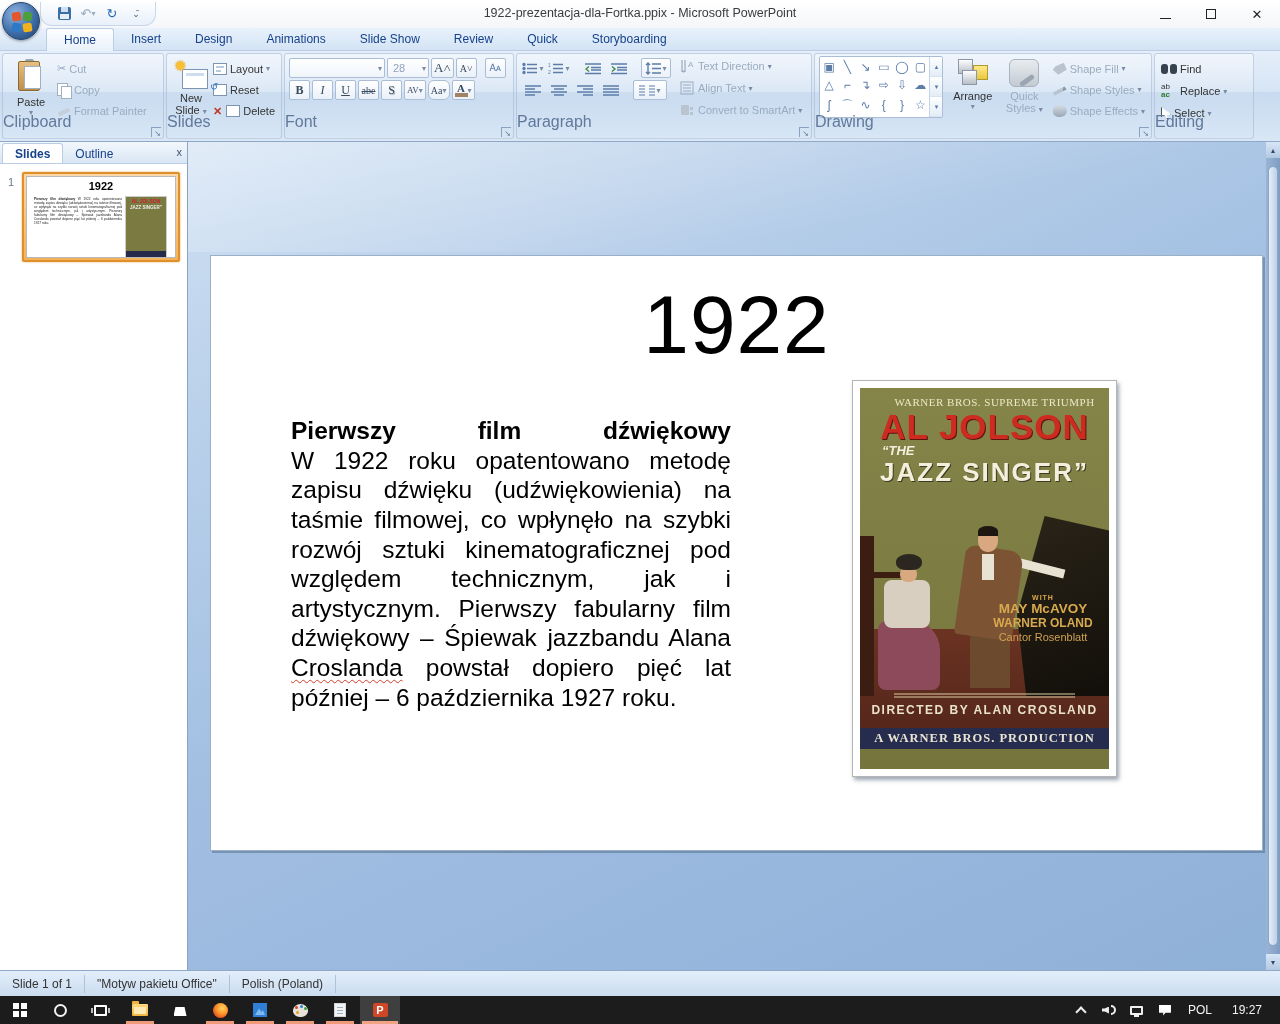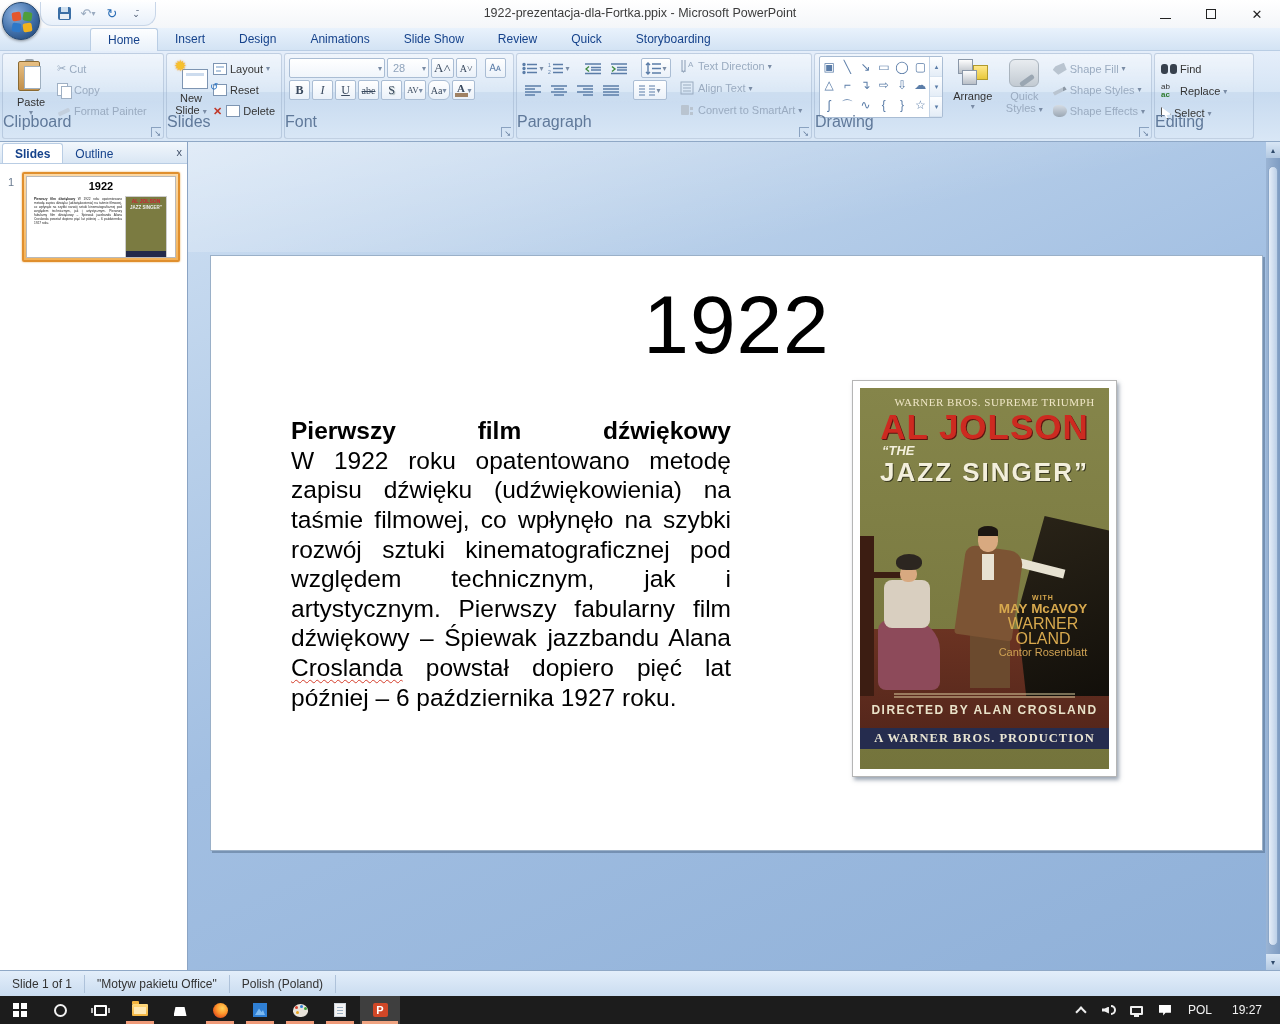--- a/index.html
+++ b/index.html
@@ -34,21 +34,21 @@
     color:#222; font-size:13px; }
   .wmin { width:11px; height:1px; background:#222; margin-top:8px; }
   .wmax { width:10px; height:10px; border:1px solid #222; }
 
   
   #tabsrow { position:absolute; left:0; top:28px; width:1280px; height:23px;
     background:linear-gradient(#e9f2fc,#d3e3f4); border-bottom:1px solid #b9cde4; }
   #tabs { position:absolute; left:46px; top:0; height:23px; display:flex; }
   .rtab { padding:4px 17px 3px; font-size:12px; color:#15428b; }
   .rtab.active { background:linear-gradient(#fdfeff,#e9f1fa); border:1px solid #b9cde4; border-bottom:none;
-    border-radius:3px 3px 0 0; color:#15428b;margin-left:44px; }
+    border-radius:3px 3px 0 0; color:#15428b; }
 
   
   #ribbon { position:absolute; left:0; top:51px; width:1280px; height:91px;
     background:linear-gradient(#e5eefa 0%, #d6e5f5 45%, #c7daef 46%, #d9e7f6 100%);
     border-bottom:1px solid #8fa8c6; display:flex; padding:2px 0 0 2px; }
   .rgroup { position:relative; height:86px; margin-right:2px; padding:2px 4px 16px;
     border-radius:3px; border:1px solid rgba(160,180,205,.55);
     background:linear-gradient(rgba(255,255,255,.45), rgba(255,255,255,0) 60%); }
   .rlabel { position:absolute; left:0; right:0; bottom:7px; text-align:left;
     font-size:16px; color:#60799a; }
@@ -220,21 +220,21 @@
   #p-woman .hat { position:absolute; left:26px; top:0; width:26px; height:16px; background:#2c2620; border-radius:50% 50% 40% 40%; }
   #p-woman .face { position:absolute; left:30px; top:12px; width:17px; height:16px; background:#d8a980; border-radius:45%; }
   #p-woman .blouse { position:absolute; left:14px; top:26px; width:46px; height:48px; background:#d9cfc0; border-radius:8px; }
   #p-woman .skirt { position:absolute; left:8px; top:66px; width:62px; height:70px; background:#8d4a5a;
     border-radius:10px 30px 8px 8px; }
   #p-chair { position:absolute; left:0px; top:30px; width:14px; height:160px; background:#3c1d12; }
   #p-chair:before { content:""; position:absolute; left:0; top:36px; width:54px; height:6px; background:#3c1d12; }
   #p-cast { position:absolute; right:6px; top:88px; width:120px; text-align:center; color:#d8a94e; }
   #p-cast .with { font-size:7px; font-weight:bold; letter-spacing:1px; }
   #p-cast .c1 { font-size:13.5px; font-weight:bold; line-height:15px; }
-  #p-cast .c2 { font-size:16px; font-weight:normal; line-height:15px; }
+  #p-cast .c2 { font-size:12px; font-weight:bold; line-height:15px; }
   #p-cast .c3 { font-size:11px; line-height:13px; color:#cfa253; }
   #p-credits { position:absolute; left:20px; right:20px; bottom:48px; height:10px; }
   #p-credits i { display:block; height:2px; margin:1.5px 14px; background:rgba(220,205,160,.5); }
   #p-director { position:absolute; left:0; right:0; bottom:32px; text-align:center; font-size:12px;
     font-weight:bold; letter-spacing:1.5px; color:#e9e2c9; }
   #p-band { position:absolute; left:0; right:0; bottom:0; height:21px; background:#252c4e;
     display:flex; align-items:center; justify-content:center; }
   #p-band span { color:#e9e5d2; font-size:12.5px; font-weight:bold; letter-spacing:1px;
     font-family:"Liberation Serif", serif; }
 

